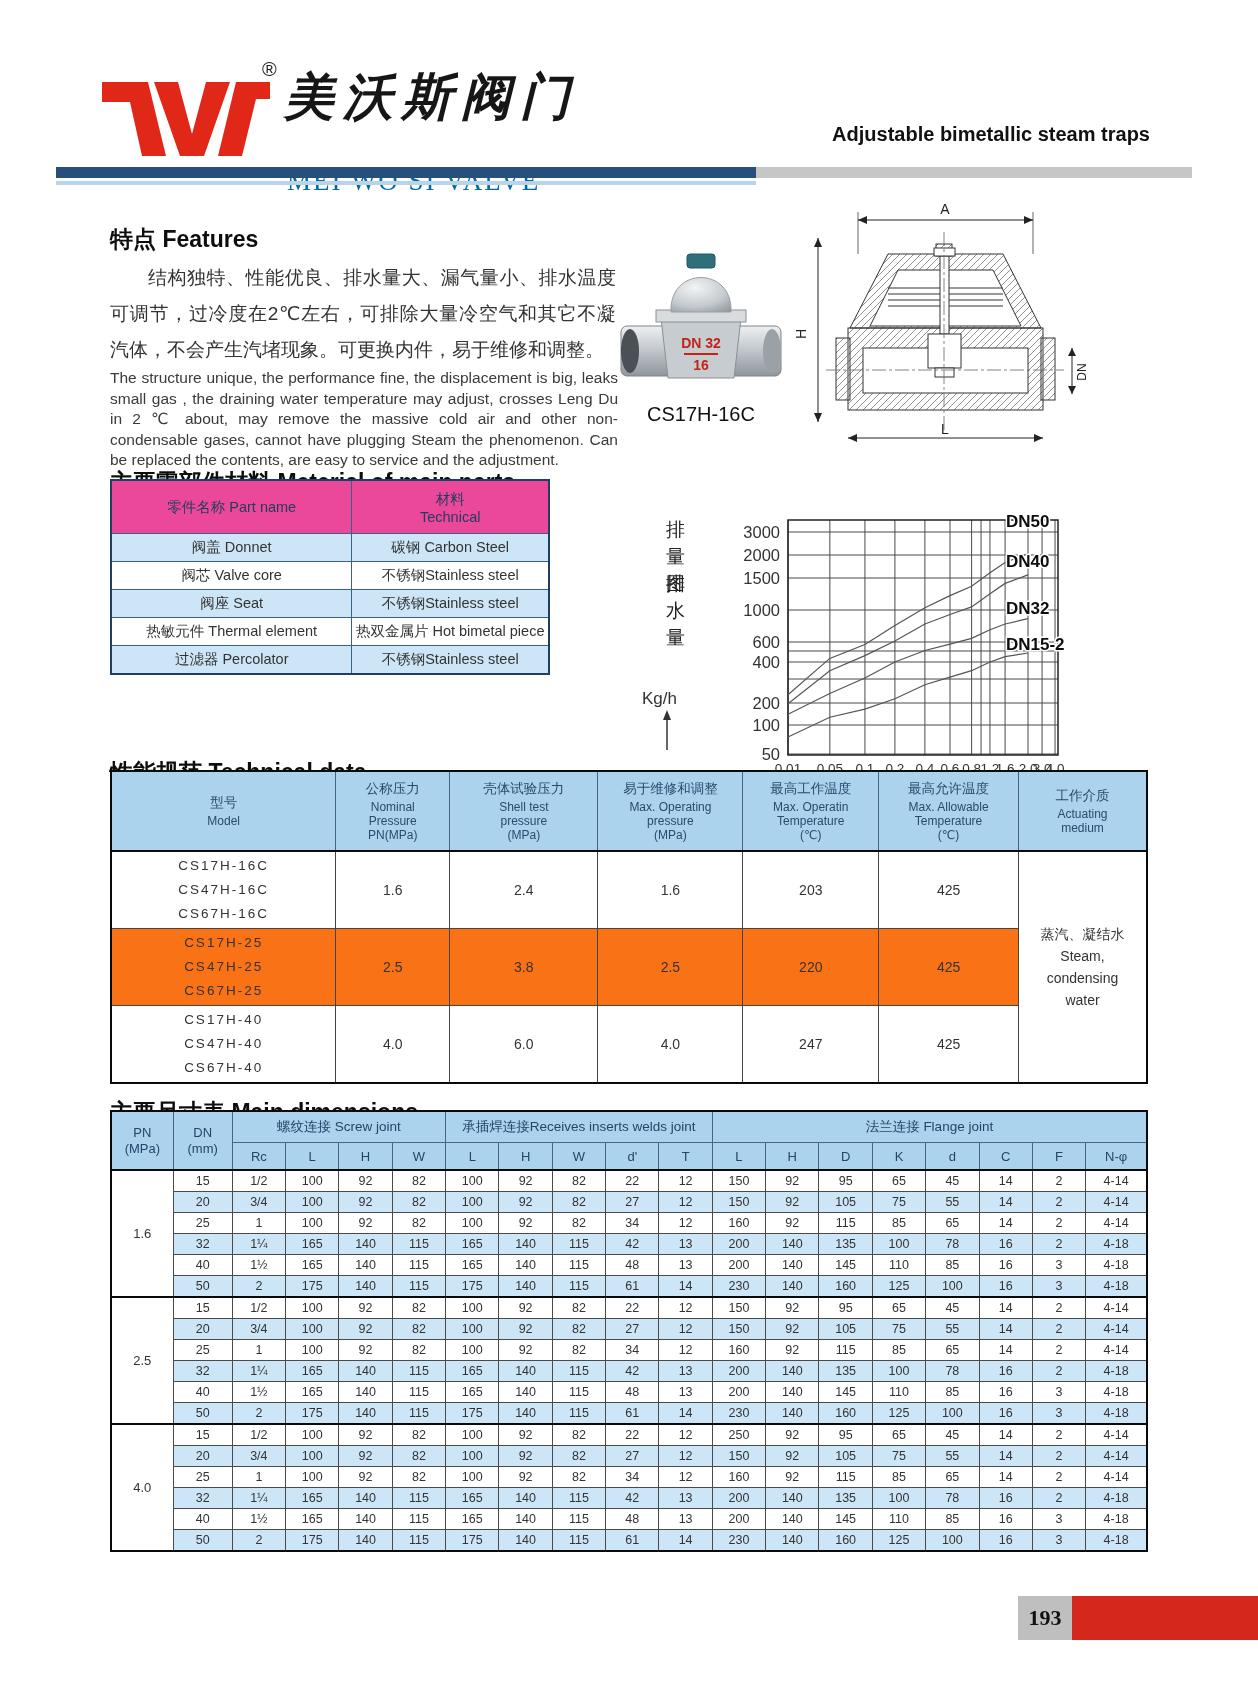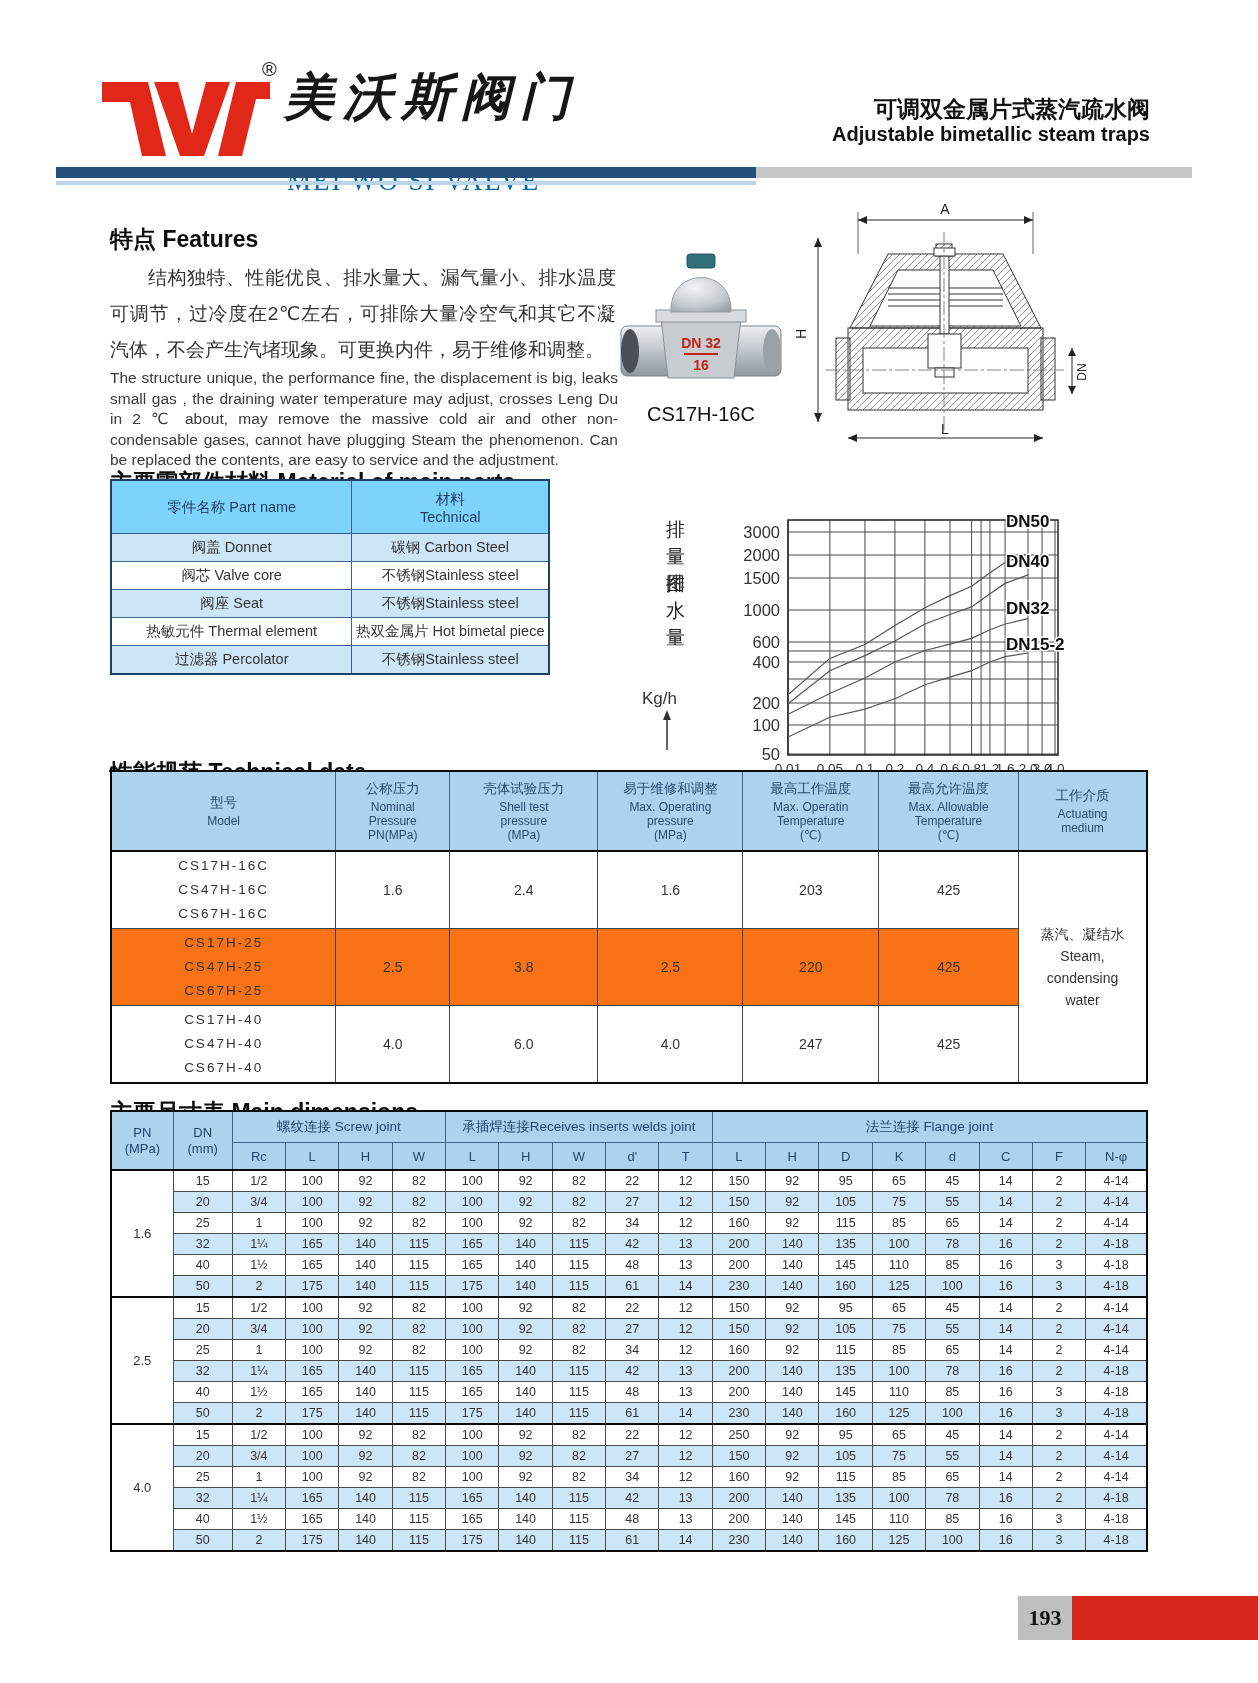--- a/index.html
+++ b/index.html
@@ -29,21 +29,21 @@
   .para-en{position:absolute;left:110px;top:352px;width:508px;font-size:15.5px;line-height:20.5px;
            text-align:justify;color:#3a3a3a;margin-top:16px;}
   .photo-svg{position:absolute;left:616px;top:230px;}
   .photo-caption{position:absolute;left:616px;top:403px;width:170px;text-align:center;font-size:20px;color:#111;}
   .drawing-svg{position:absolute;left:788px;top:198px;}
   
   #materials-table{position:absolute;left:110px;top:479px;width:440px;border-collapse:collapse;
                    table-layout:fixed;border:2px solid #1c3f63;}
   #materials-table th,#materials-table td{border:1px solid #35618c;text-align:center;color:#333;
                    font-size:14.5px;font-weight:normal;padding:0;}
-  #materials-table th{height:52px;background:#7dd3fc;color:#1f3d5c;}
+  #materials-table th{height:52px;background:#ec4899;color:#1f3d5c;}
   #materials-table td{height:27px;background:#fff;}
   #materials-table tr.blue td{background:#cde6f7;}
   
   #flow-chart{position:absolute;left:640px;top:470px;}
   
   #technical-table{position:absolute;left:110px;top:770px;width:1038px;border-collapse:collapse;
                    table-layout:fixed;border:2px solid #0a0a0a;}
   #technical-table th{background:#abd3ee;border:1px solid #44648a;height:74px;padding:2px;font-weight:normal;}
   #technical-table th .hcn{font-size:13.5px;color:#2a4a6e;}
   #technical-table th .hen{font-size:12px;color:#2a4a6e;line-height:14px;margin-top:2px;}
@@ -77,21 +77,20 @@
 <div class="page">
 
   <svg class="logo-svg" width="170" height="100" viewBox="0 0 170 100">
     <path d="M2,22 H48 L66,96 H42 L30,42 H2 Z" fill="#e02718"></path>
     <path d="M54,22 H78 L92,74 L106,22 H130 L104,96 H80 Z" fill="#e02718"></path>
     <path d="M136,22 H170 V39 H156 L142,96 H118 Z" fill="#e02718"></path>
   </svg>
   <div class="reg-mark">®</div>
   <div class="brand-cn">美沃斯阀门</div>
   <div class="brand-en">MEI WO SI VALVE</div>
-  <div class="prod-cn">可调双金属片式蒸汽疏水阀</div>
   <div class="prod-en">Adjustable bimetallic steam traps</div>
   <div class="bar-navy"></div>
   <div class="bar-navy-sub"></div>
   <div class="bar-gray"></div>
 
   <h2 class="sec-title" id="features-title">特点 Features</h2>
   <p class="para-cn">结构独特、性能优良、排水量大、漏气量小、排水温度可调节，过冷度在2℃左右，可排除大量冷空气和其它不凝汽体，不会产生汽堵现象。可更换内件，易于维修和调整。</p>
   <p class="para-en">The structure unique, the performance fine, the displacement is big, leaks small gas , the draining water temperature may adjust, crosses Leng Du in 2 ℃ about, may remove the massive cold air and other non-condensable gases, cannot have plugging Steam  the phenomenon. Can be replaced the contents, are easy to service and the adjustment.</p>
 
   <svg class="photo-svg" width="170" height="170" viewBox="0 0 170 170">

